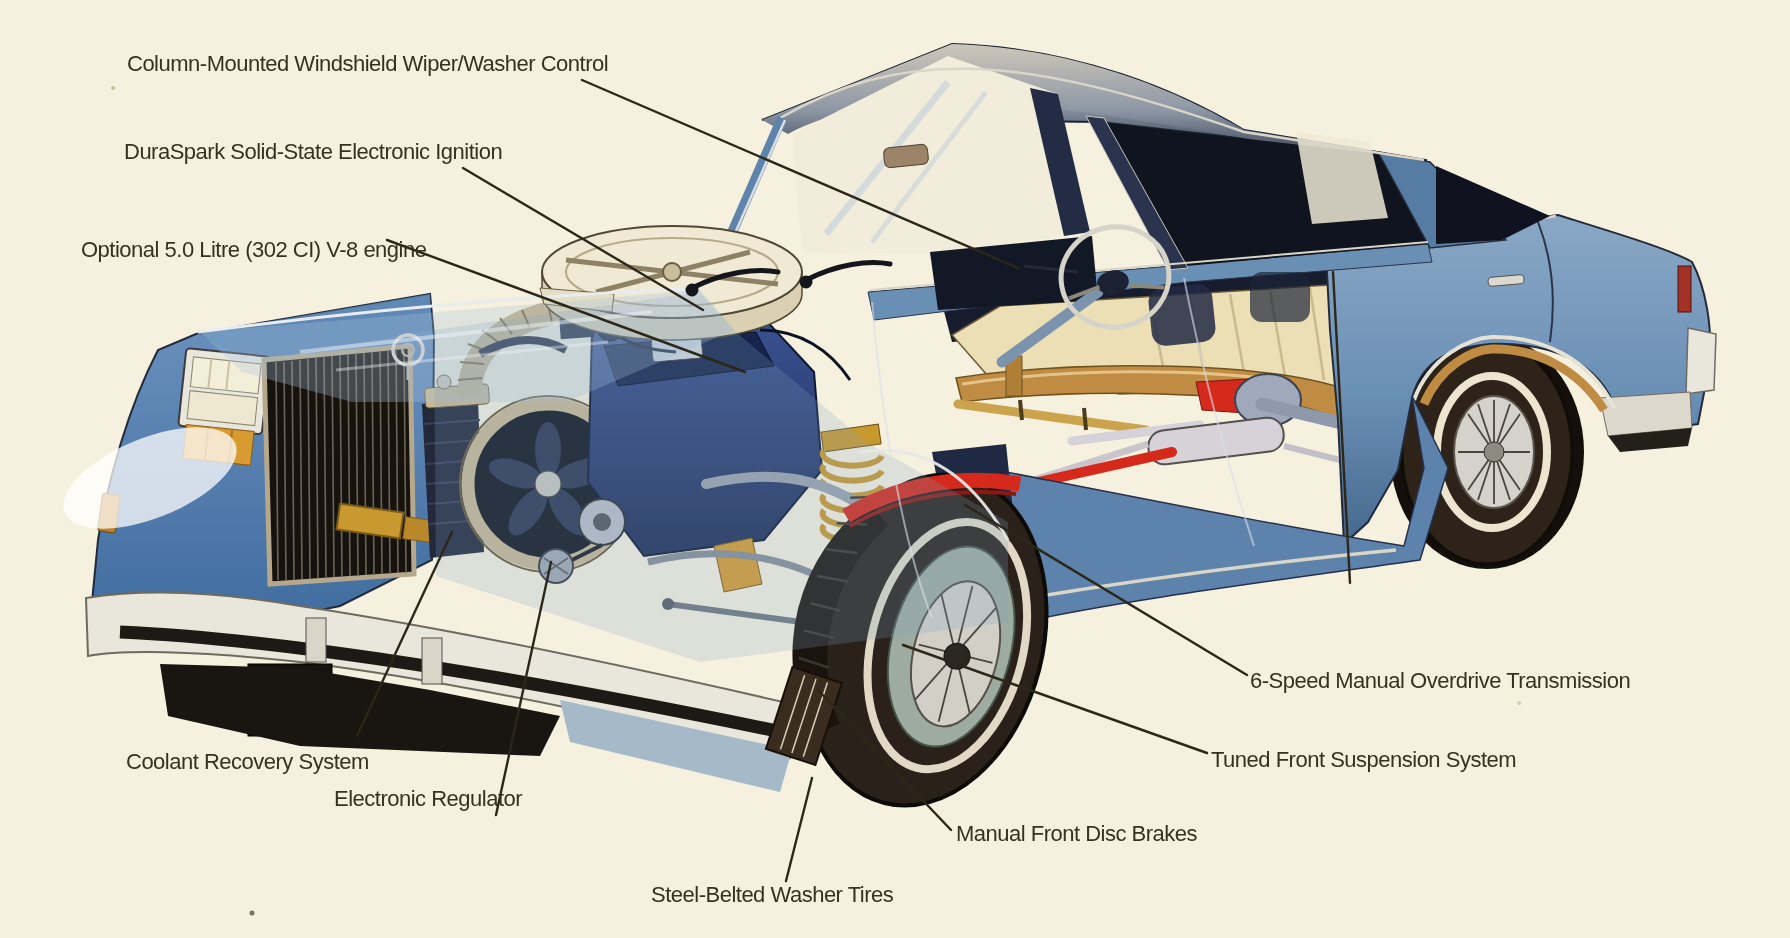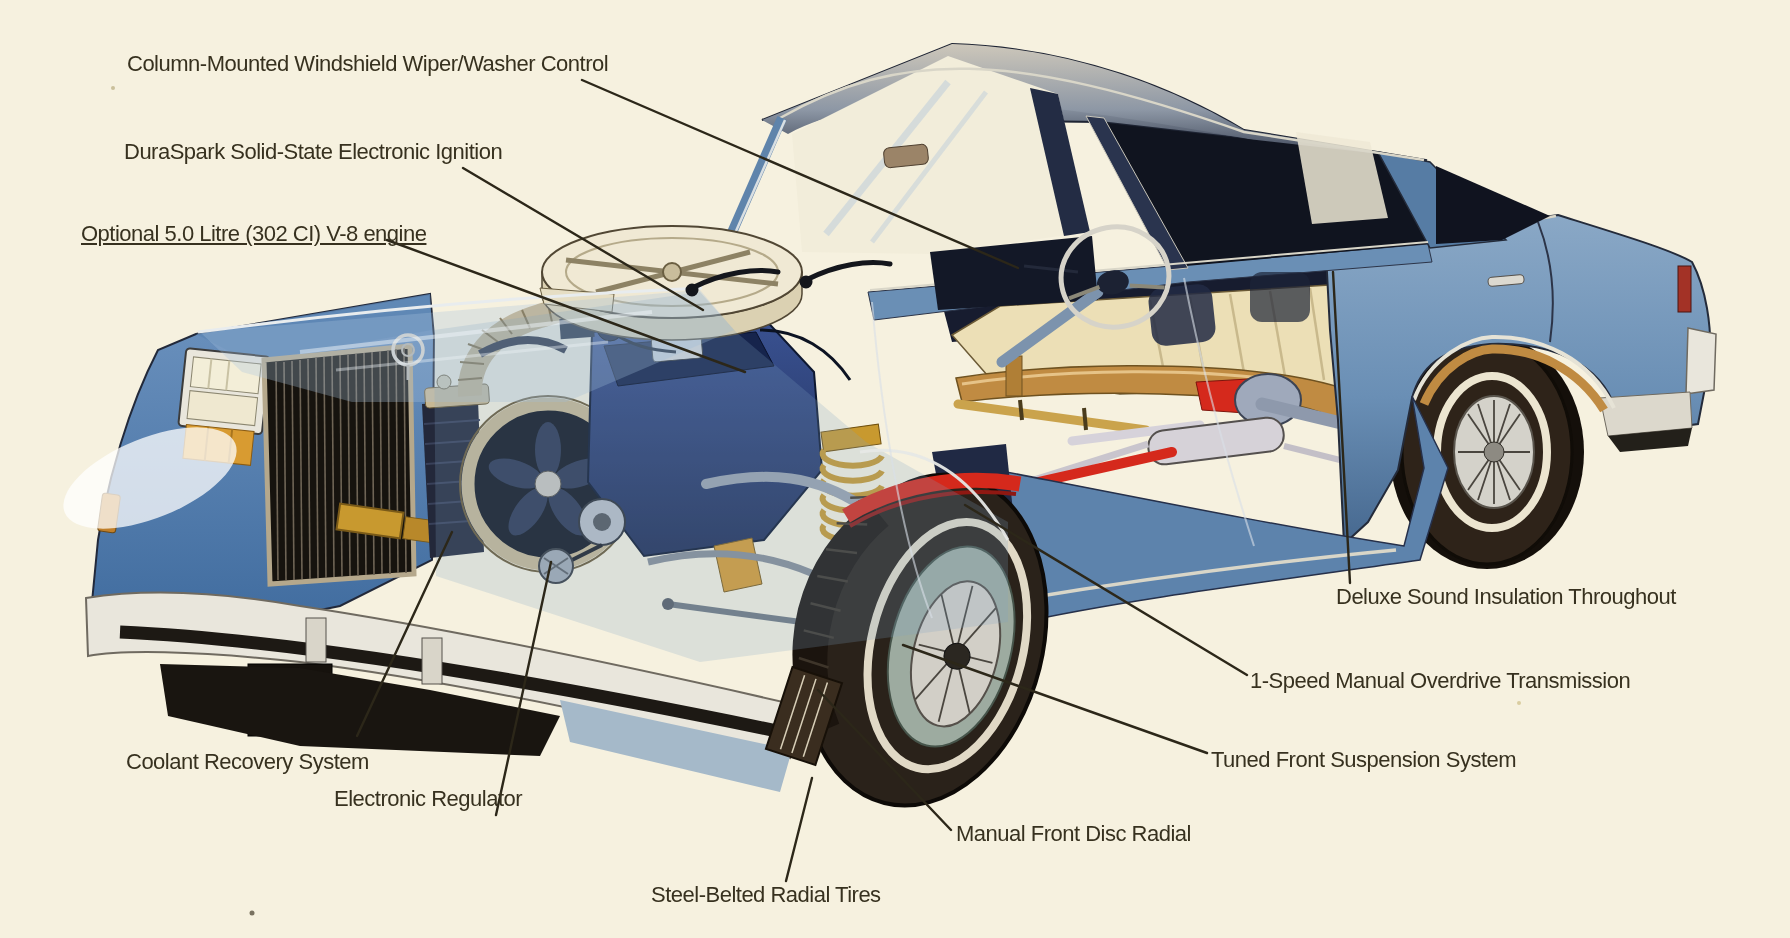--- a/index.html
+++ b/index.html
@@ -353,22 +353,21 @@
     <line x1="786" y1="881" x2="812" y2="778"></line>
     <line x1="951" y1="830" x2="818" y2="690"></line>
     <line x1="1207" y1="753" x2="903" y2="645"></line>
     <line x1="1247" y1="675" x2="965" y2="505"></line>
     <line x1="1350" y1="583" x2="1333" y2="272"></line>
   </g>
 </svg>
 
   <div class="callout" style="left:127px;  top:53px;">Column-Mounted Windshield Wiper/Washer Control</div>
   <div class="callout" style="left:124px;  top:141px;">DuraSpark Solid-State Electronic Ignition</div>
-  <div class="callout" style="left:81px;   top:223px;text-decoration:underline;">Optional 5.0 Litre (302 CI) V-8 engine</div>
+  <div class="callout" style="left:81px;   top:239px;">Optional 5.0 Litre (302 CI) V-8 engine</div>
   <div class="callout" style="left:126px;  top:751px;">Coolant Recovery System</div>
   <div class="callout" style="left:334px;  top:788px;">Electronic Regulator</div>
-  <div class="callout" style="left:651px;  top:884px;">Steel-Belted Radial Tires</div>
-  <div class="callout" style="left:956px;  top:823px;">Manual Front Disc Radial</div>
+  <div class="callout" style="left:651px;  top:884px;">Steel-Belted Washer Tires</div>
+  <div class="callout" style="left:956px;  top:823px;">Manual Front Disc Brakes</div>
   <div class="callout" style="left:1211px; top:749px;">Tuned Front Suspension System</div>
-  <div class="callout" style="left:1250px; top:670px;">1-Speed Manual Overdrive Transmission</div>
-  <div class="callout" style="left:1336px; top:586px;">Deluxe Sound Insulation Throughout</div>
+  <div class="callout" style="left:1250px; top:670px;">6-Speed Manual Overdrive Transmission</div>
 
 </div>
 
 </body></html>

